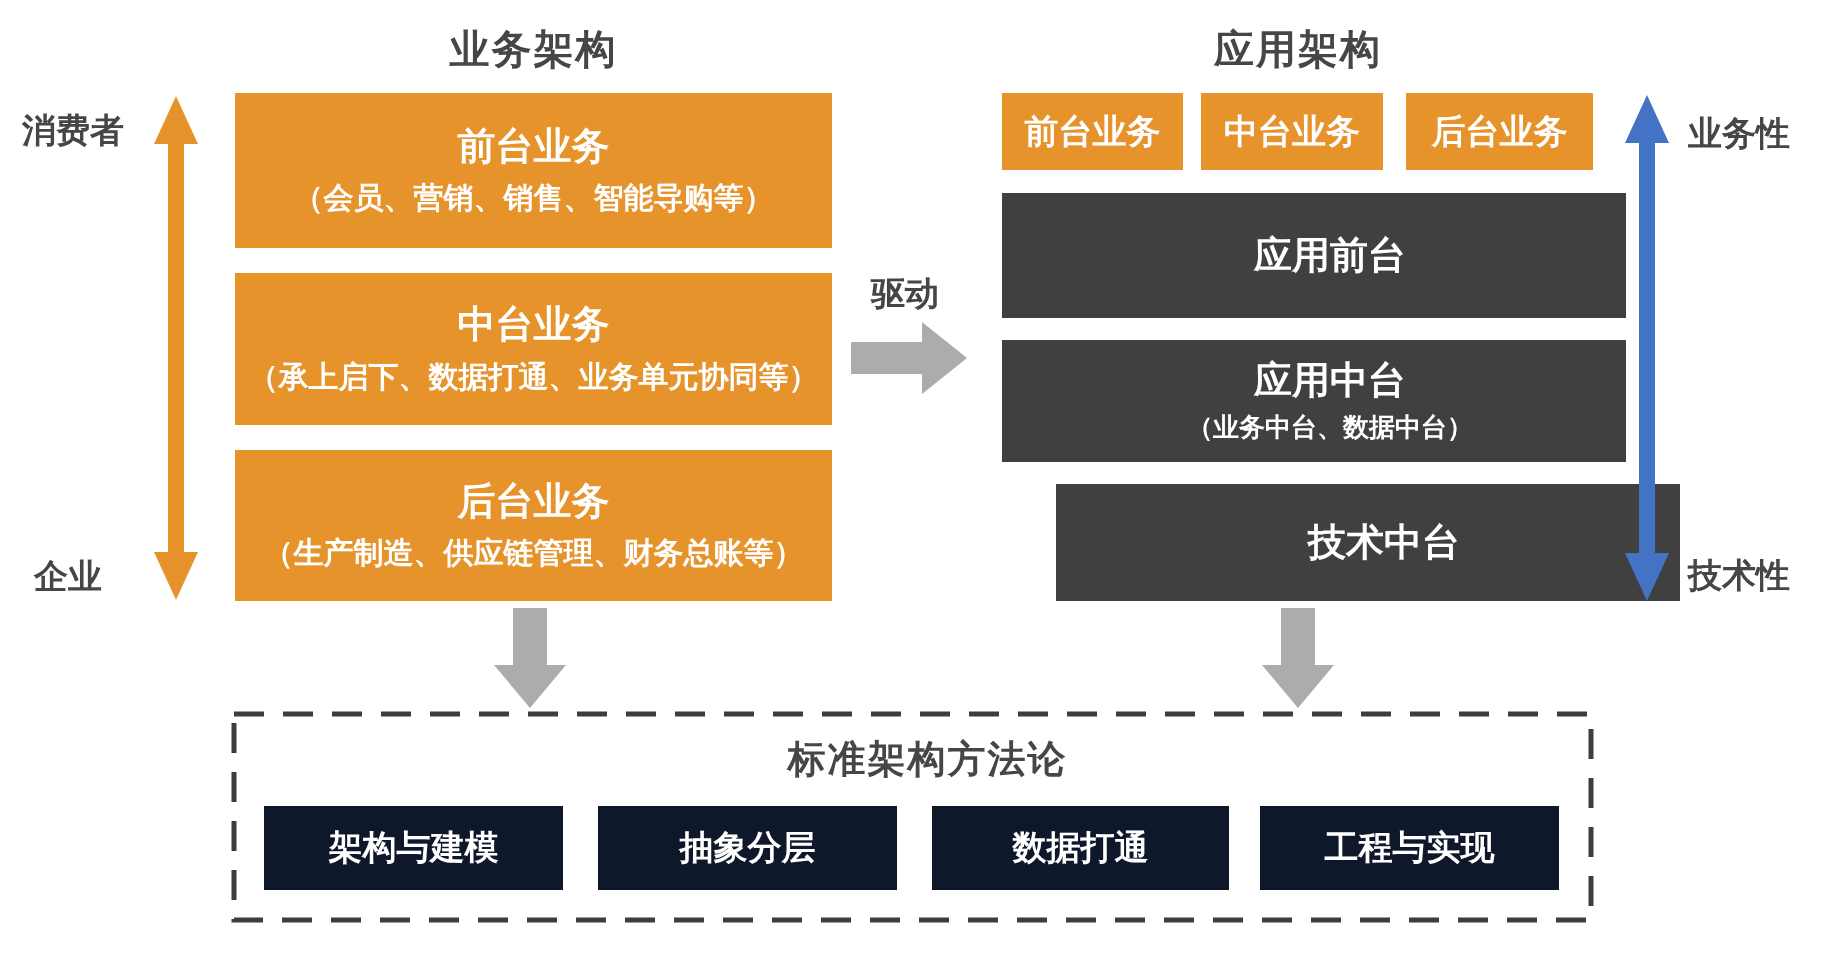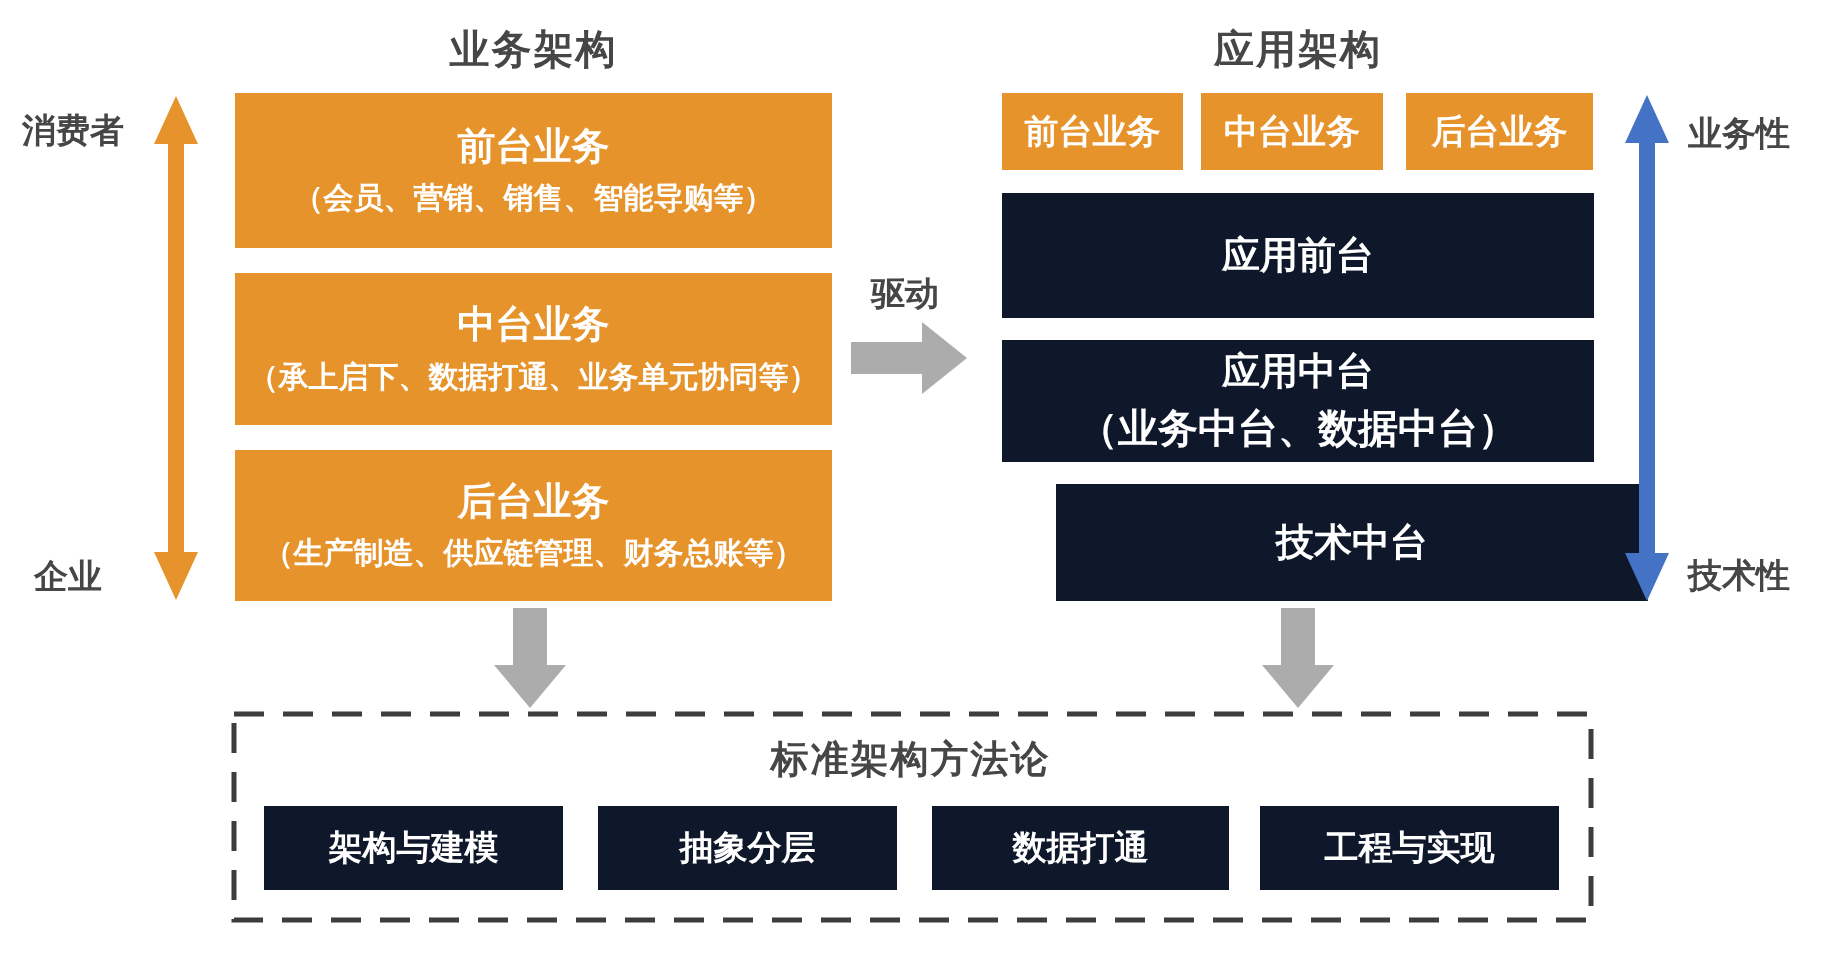--- a/index.html
+++ b/index.html
@@ -13,22 +13,22 @@
   }
   .side-label{
     font-size:34px;font-weight:700;color:#464646;white-space:nowrap;text-align:center;
   }
 
   .box-orange{
     background:#E7932C;color:#ffffff;display:flex;flex-direction:column;
     align-items:center;justify-content:center;gap:12px;text-align:center;
   }
   .box-blue{
-    background:#0f172a;color:#ffffff;display:flex;flex-direction:column;
-    align-items:center;justify-content:center;gap:10px;
+    background:#404040;color:#ffffff;display:flex;flex-direction:column;
+    align-items:center;justify-content:center;gap:10px;padding-left:32px;
   }
   .box-red{
     background:#0f172a;color:#ffffff;display:flex;align-items:center;justify-content:center;
     font-size:34px;font-weight:700;text-align:center;
   }
   .small-box{
     background:#E7932C;color:#ffffff;display:flex;align-items:center;justify-content:center;
     font-size:34px;font-weight:700;text-align:center;
   }
   .box-title{font-size:38px;font-weight:700;line-height:1.15;}
@@ -72,21 +72,21 @@
 
   <div class="abs small-box" style="left:1002px;top:85px;width:181px;height:77px;">前台业务</div>
   <div class="abs small-box" style="left:1201px;top:85px;width:182px;height:77px;">中台业务</div>
   <div class="abs small-box" style="left:1406px;top:85px;width:187px;height:77px;">后台业务</div>
 
   <div class="abs box-blue" style="left:1002px;top:185px;width:592px;height:125px;">
     <div class="box-title">应用前台</div>
   </div>
   <div class="abs box-blue" style="left:1002px;top:332px;width:592px;height:122px;">
     <div class="box-title">应用中台</div>
-    <div class="box-sub" style="font-size:40px;">（业务中台、数据中台）</div>
+    <div class="box-sub" style="font-size:26px;">（业务中台、数据中台）</div>
   </div>
   <div class="abs box-blue" style="left:1056px;top:476px;width:592px;height:117px;">
     <div class="box-title">技术中台</div>
   </div>
 
   <div class="abs side-label" style="left:1688px;top:103px;">业务性</div>
   <div class="abs side-label" style="left:1688px;top:545px;">技术性</div>
   <svg class="abs" style="left:1625px;top:87px;" width="44" height="506" viewBox="0 0 44 506">
     <polygon points="22,0 44,48 30,48 30,458 44,458 22,506 0,458 14,458 14,48 0,48" fill="#4472C4"></polygon>
   </svg>
@@ -94,20 +94,20 @@
   <svg class="abs" style="left:494px;top:600px;" width="72" height="100" viewBox="0 0 72 100">
     <polygon points="19,0 53,0 53,57 72,57 36,100 0,57 19,57" fill="#ACACAC"></polygon>
   </svg>
   <svg class="abs" style="left:1262px;top:600px;" width="72" height="100" viewBox="0 0 72 100">
     <polygon points="19,0 53,0 53,57 72,57 36,100 0,57 19,57" fill="#ACACAC"></polygon>
   </svg>
 
   <svg class="abs" style="left:231px;top:703px;" width="1363" height="212" viewBox="0 0 1363 212">
     <rect x="3" y="3" width="1357" height="206" fill="none" stroke="#3D3D3D" stroke-width="5" stroke-dasharray="30 19"></rect>
   </svg>
-  <div class="abs method-title" style="left:229px;top:726px;width:1363px;">标准架构方法论</div>
+  <div class="abs method-title" style="left:246px;top:726px;width:1363px;">标准架构方法论</div>
 
   <div class="abs box-red" style="left:264px;top:798px;width:299px;height:84px;">架构与建模</div>
   <div class="abs box-red" style="left:598px;top:798px;width:299px;height:84px;">抽象分层</div>
   <div class="abs box-red" style="left:932px;top:798px;width:297px;height:84px;">数据打通</div>
   <div class="abs box-red" style="left:1260px;top:798px;width:299px;height:84px;">工程与实现</div>
 
 </div>
 
 </body></html>

